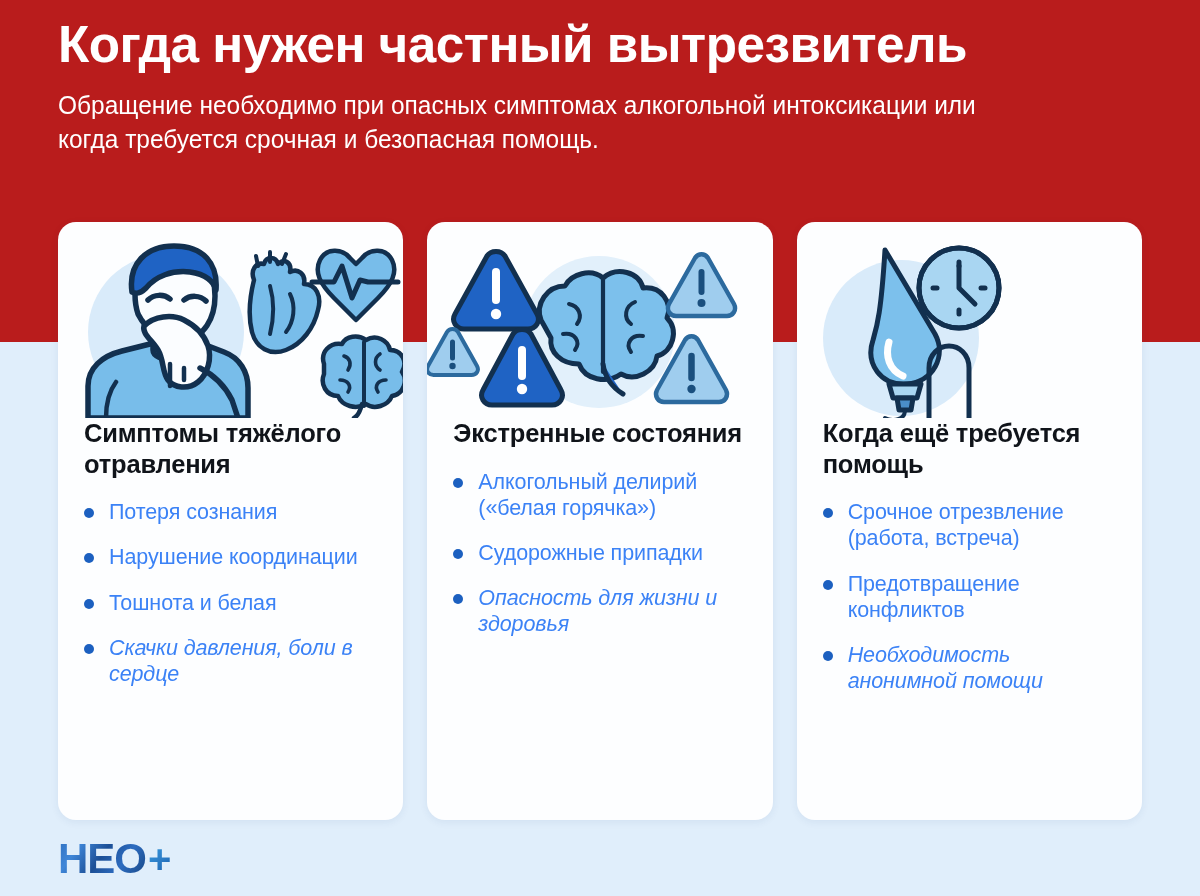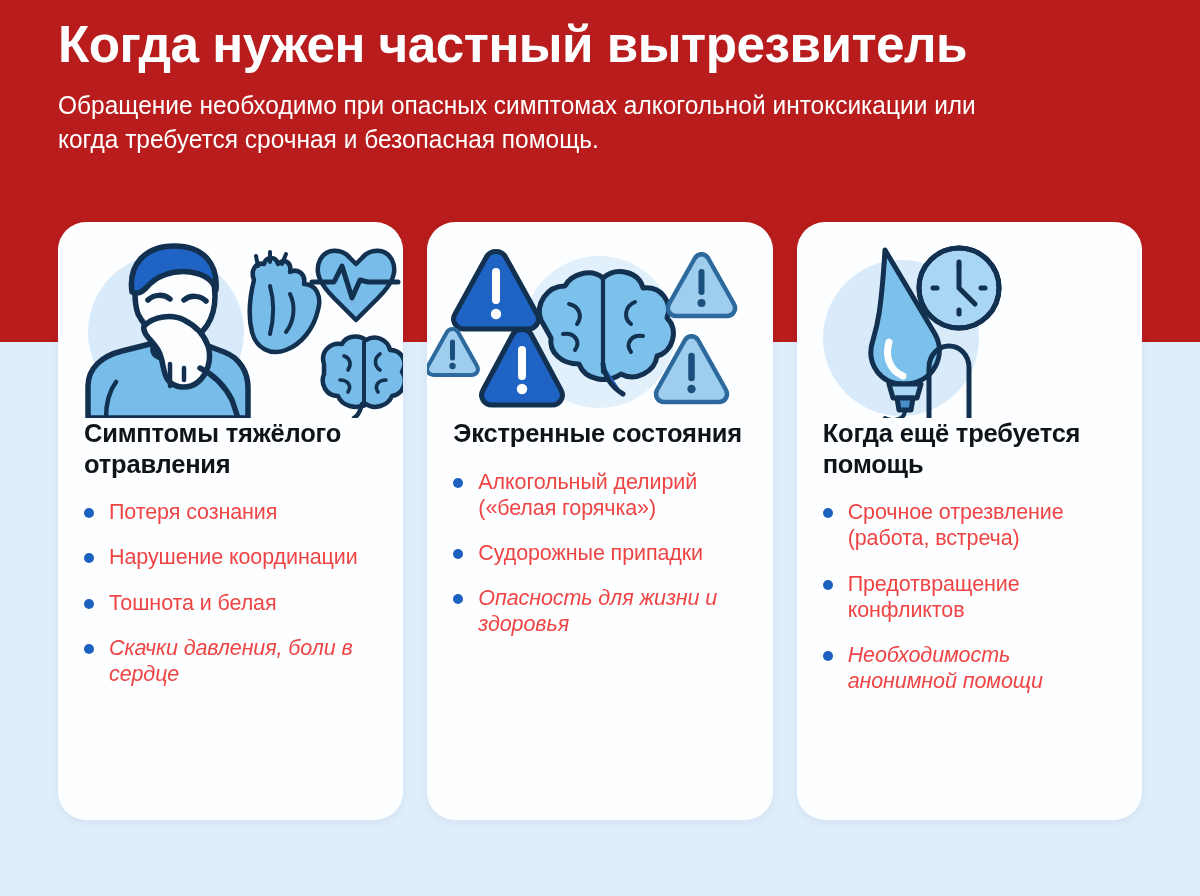--- a/index.html
+++ b/index.html
@@ -64,21 +64,21 @@
     top: 222px;
     width: 1084px;
     height: 598px;
     display: flex;
     gap: 24px;
   }
   .card {
     position: relative;
     flex: 1 1 0;
     background: #fdfeff;
-    border-radius: 28px;
+    border-radius: 18px;
     box-shadow: 0 2px 8px rgba(20,60,120,0.07);
     overflow: hidden;
     display: flex;
     flex-direction: column;
   }
   .card-art {
     position: relative;
     height: 196px;
     flex: 0 0 196px;
   }
@@ -98,21 +98,21 @@
     list-style: none;
     margin: 20px 0 0 0;
     padding: 0;
   }
   .bullets li {
     position: relative;
     padding-left: 25px;
     margin-bottom: 19px;
     font-size: 21.5px;
     line-height: 1.22;
-    color: #ef4444;
+    color: #3b82f6;
     letter-spacing: -0.1px;
   }
   .bullets li:last-child { margin-bottom: 0; font-style: italic; }
   .bullets li::before {
     content: "";
     position: absolute;
     left: 0;
     top: 9px;
     width: 10px;
     height: 10px;
@@ -322,14 +322,18 @@
         <ul class="bullets">
           <li>Срочное отрезвление (работа, встреча)</li>
           <li>Предотвращение конфликтов</li>
           <li>Необходимость анонимной помощи</li>
         </ul>
       </div>
     </div>
 
   </div>
 
+  <div class="logo">
+    <span class="logo-text">НЕО</span>
+    <span class="logo-plus">+</span>
+  </div>
 
 </div>
 
 </body></html>

